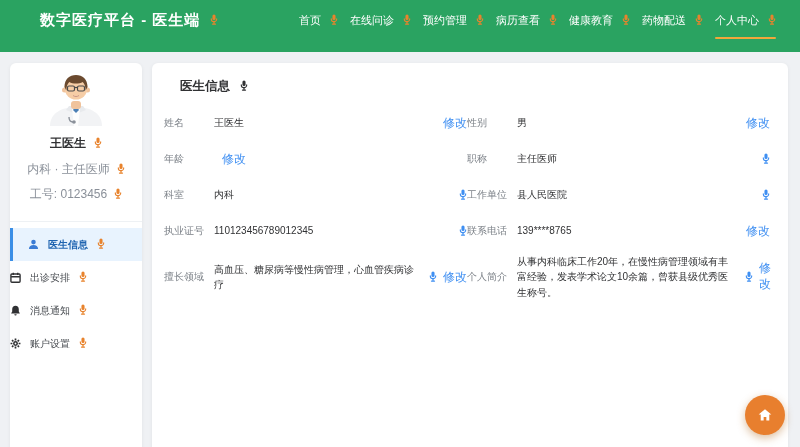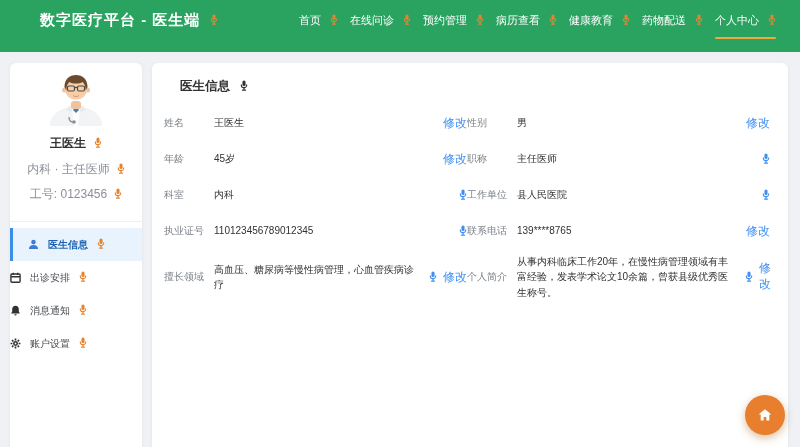--- a/index.html
+++ b/index.html
@@ -275,21 +275,20 @@
       <div class="field">
         <span class="flabel">性别</span>
         <span class="fvalue">男</span>
         <span class="factions">
             <a class="modify">修改</a>
           </span>
       </div>
 
       <div class="field">
         <span class="flabel">年龄</span>
-        <span class="fvalue">45岁</span>
         <span class="factions">
             <a class="modify">修改</a>
           </span>
       </div>
       <div class="field">
         <span class="flabel">职称</span>
         <span class="fvalue">主任医师</span>
         <span class="factions">
             <span class="tts-b"><svg class="mic" viewBox="0 0 12 17">
                 <rect x="3.6" y="0.8" width="4.8" height="8.4" rx="2.4"></rect>

